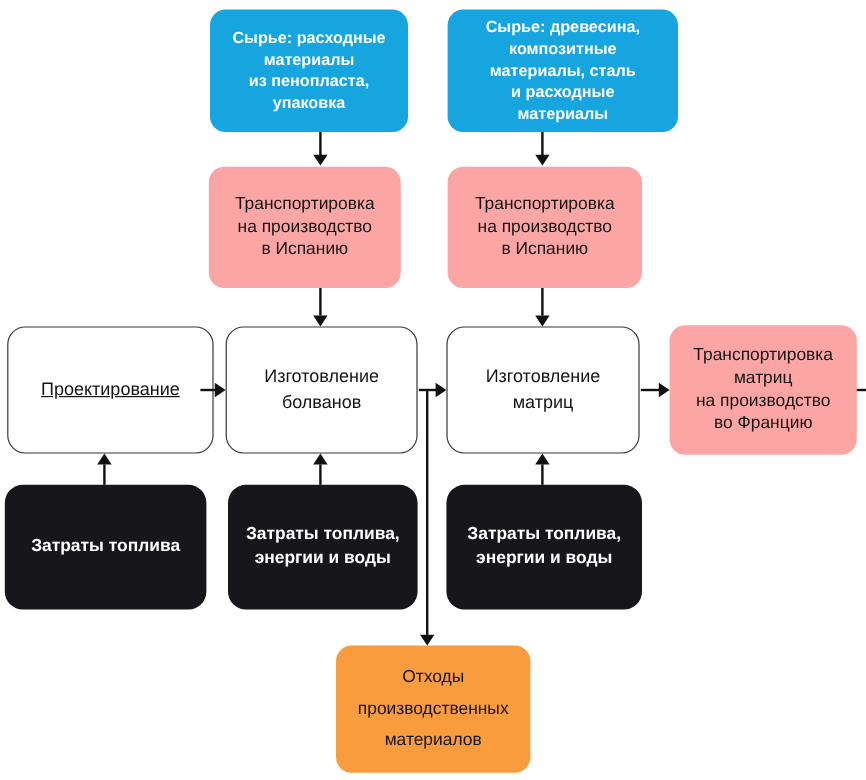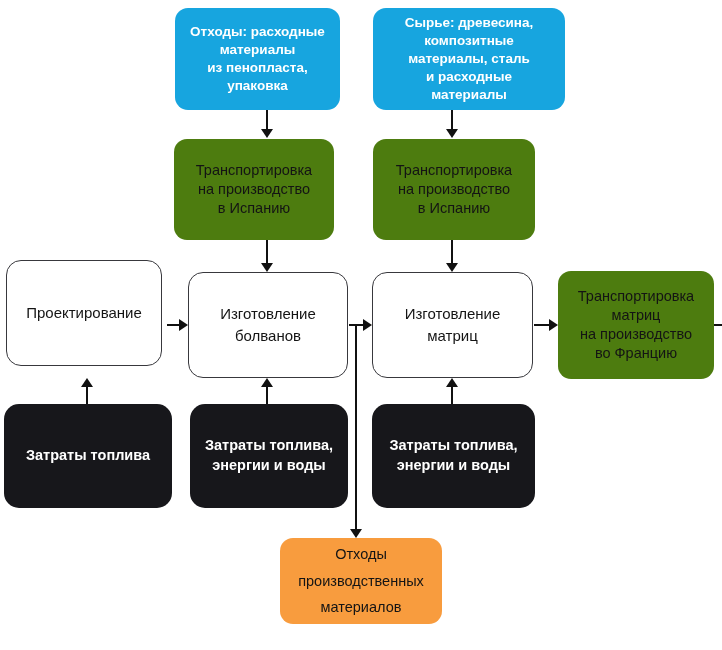--- a/index.html
+++ b/index.html
@@ -29,21 +29,21 @@
     padding: 4px 8px;
   }
   .raw {
     background: #17A5DF;
     color: #ffffff;
     font-weight: bold;
     font-size: 13.5px;
     line-height: 1.32;
   }
   .transport {
-    background: #4d7c0f;
+    background: #fca5a5;
     color: #141414;
     font-size: 14.5px;
     line-height: 1.32;
   }
   .process {
     background: #ffffff;
     border: 1.6px solid #38383d;
     color: #141414;
     font-size: 15px;
     line-height: 1.5;
@@ -62,44 +62,44 @@
     color: #141414;
     font-size: 14.5px;
     line-height: 1.85;
   }
 
   
   #n-raw-foam      { left:175px; top:8px;   width:165px; height:102px; }
   #n-raw-wood      { left:373px; top:8px;   width:192px; height:102px; }
   #n-ts1           { left:174px; top:139px; width:160px; height:101px; }
   #n-ts2           { left:373px; top:139px; width:162px; height:101px; }
-  #n-design        { left:6px;   top:260px; width:156px; height:106px; }
+  #n-design        { left:6px;   top:272px; width:172px; height:106px;text-decoration:underline; }
   #n-blanks        { left:188px; top:272px; width:160px; height:106px; }
   #n-matrices      { left:372px; top:272px; width:161px; height:106px; }
   #n-tf            { left:558px; top:271px; width:156px; height:108px; }
   #n-energy        { left:4px;   top:404px; width:168px; height:104px; }
   #n-fuel1         { left:190px; top:404px; width:158px; height:104px; }
   #n-fuel2         { left:372px; top:404px; width:163px; height:104px; }
-  #n-waste         { left:280px; top:538px; width:162px; height:86px; }
+  #n-waste         { left:280px; top:538px; width:162px; height:106px; }
 
   
   .hline { position: absolute; height: 2px; background: #111111; }
   .vline { position: absolute; width: 2px;  background: #111111; }
   .ah    { position: absolute; width: 0; height: 0; }
   .ah.down  { border-left: 6px solid transparent; border-right: 6px solid transparent; border-top: 9px solid #111111; }
   .ah.up    { border-left: 6px solid transparent; border-right: 6px solid transparent; border-bottom: 9px solid #111111; }
   .ah.right { border-top: 6px solid transparent; border-bottom: 6px solid transparent; border-left: 9px solid #111111; }
 </style>
 </head>
 <body>
 
 <div class="canvas">
 
   <div class="node raw" id="n-raw-foam">
-    <span class="lbl">Отходы: расходные
+    <span class="lbl">Сырье: расходные
 материалы
 из пенопласта,
 упаковка</span>
   </div>
   <div class="node raw" id="n-raw-wood">
     <span class="lbl">Сырье: древесина,
 композитные
 материалы, сталь
 и расходные
 материалы</span>

